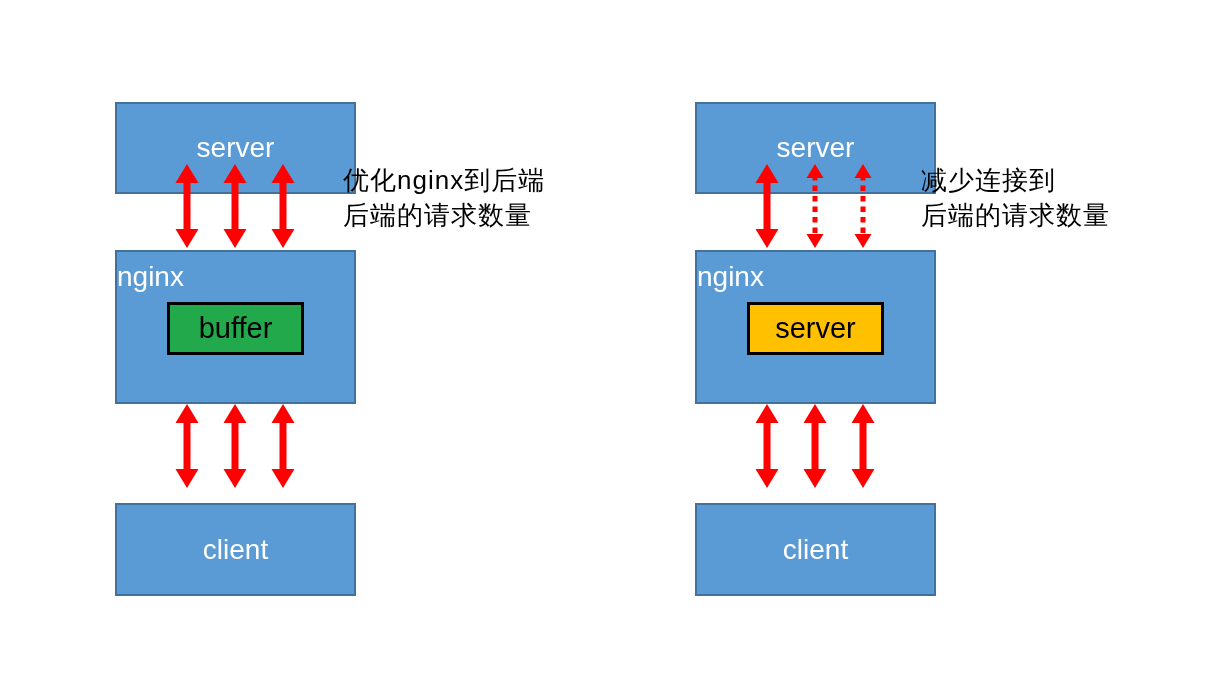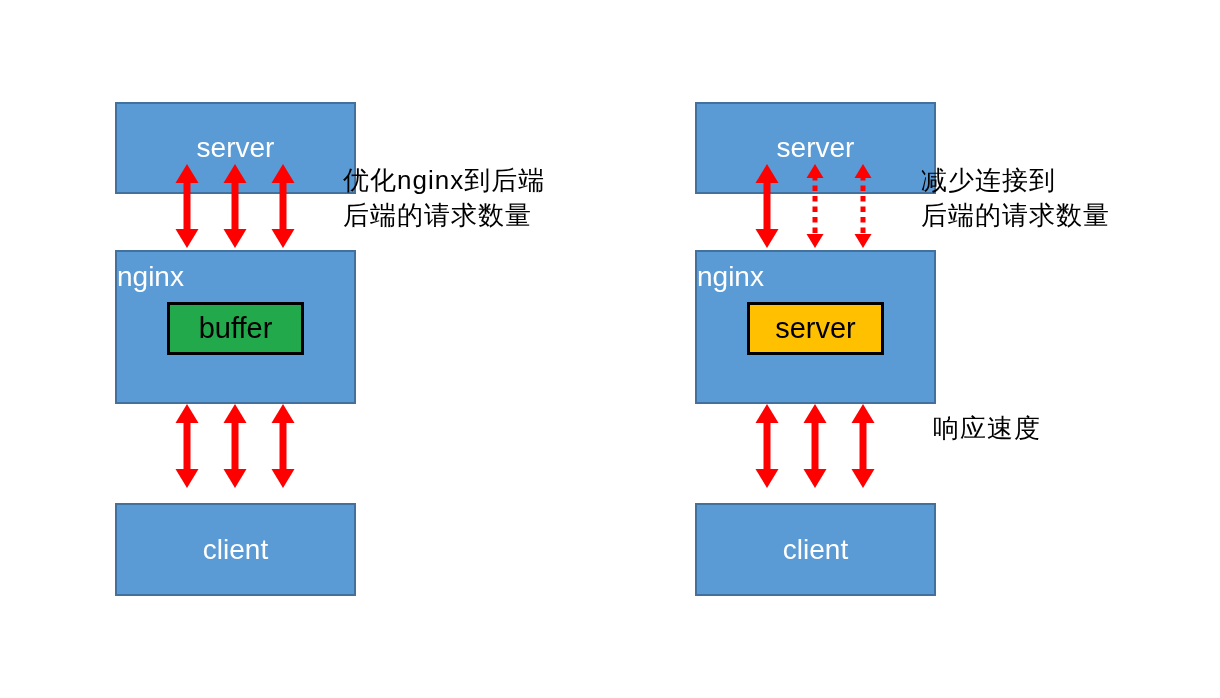--- a/index.html
+++ b/index.html
@@ -182,14 +182,13 @@
   <div class="box client">
     <span>client</span>
   </div>
 </div>
 
 <div class="annotation right-top">
   <div>减少连接到</div>
   <div>后端的请求数量</div>
 </div>
 <div class="annotation right-bottom">
-  <div>响应速度</div>
 </div>
 
 </body></html>

